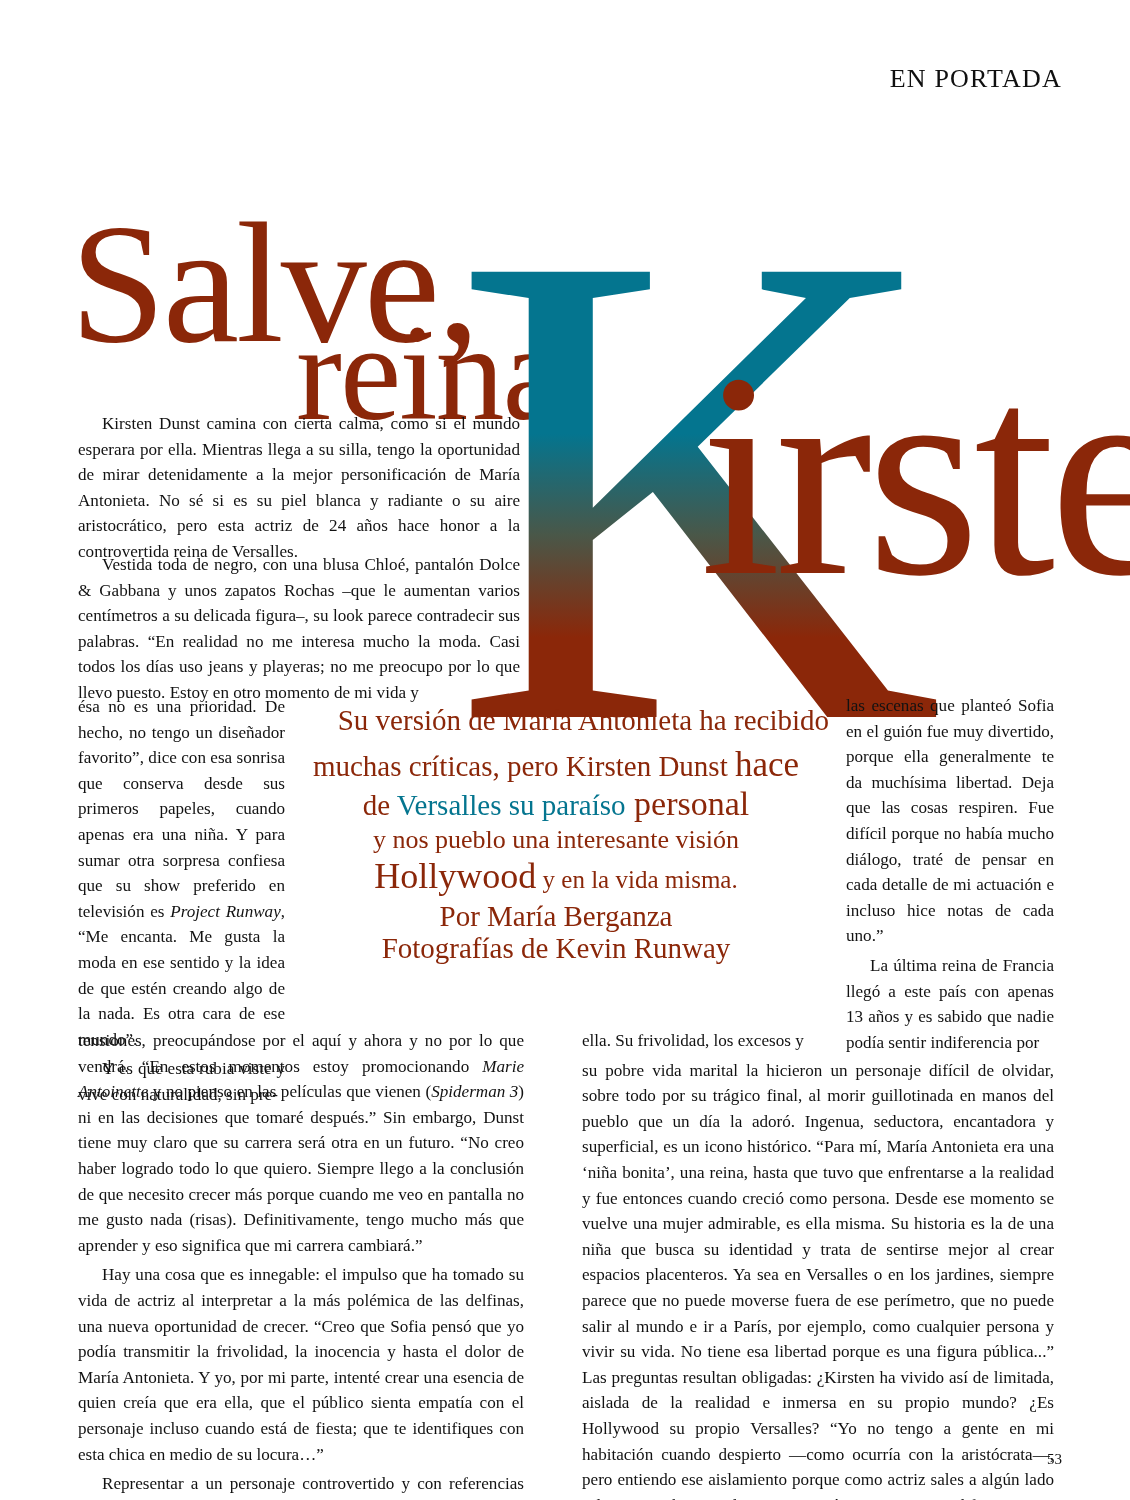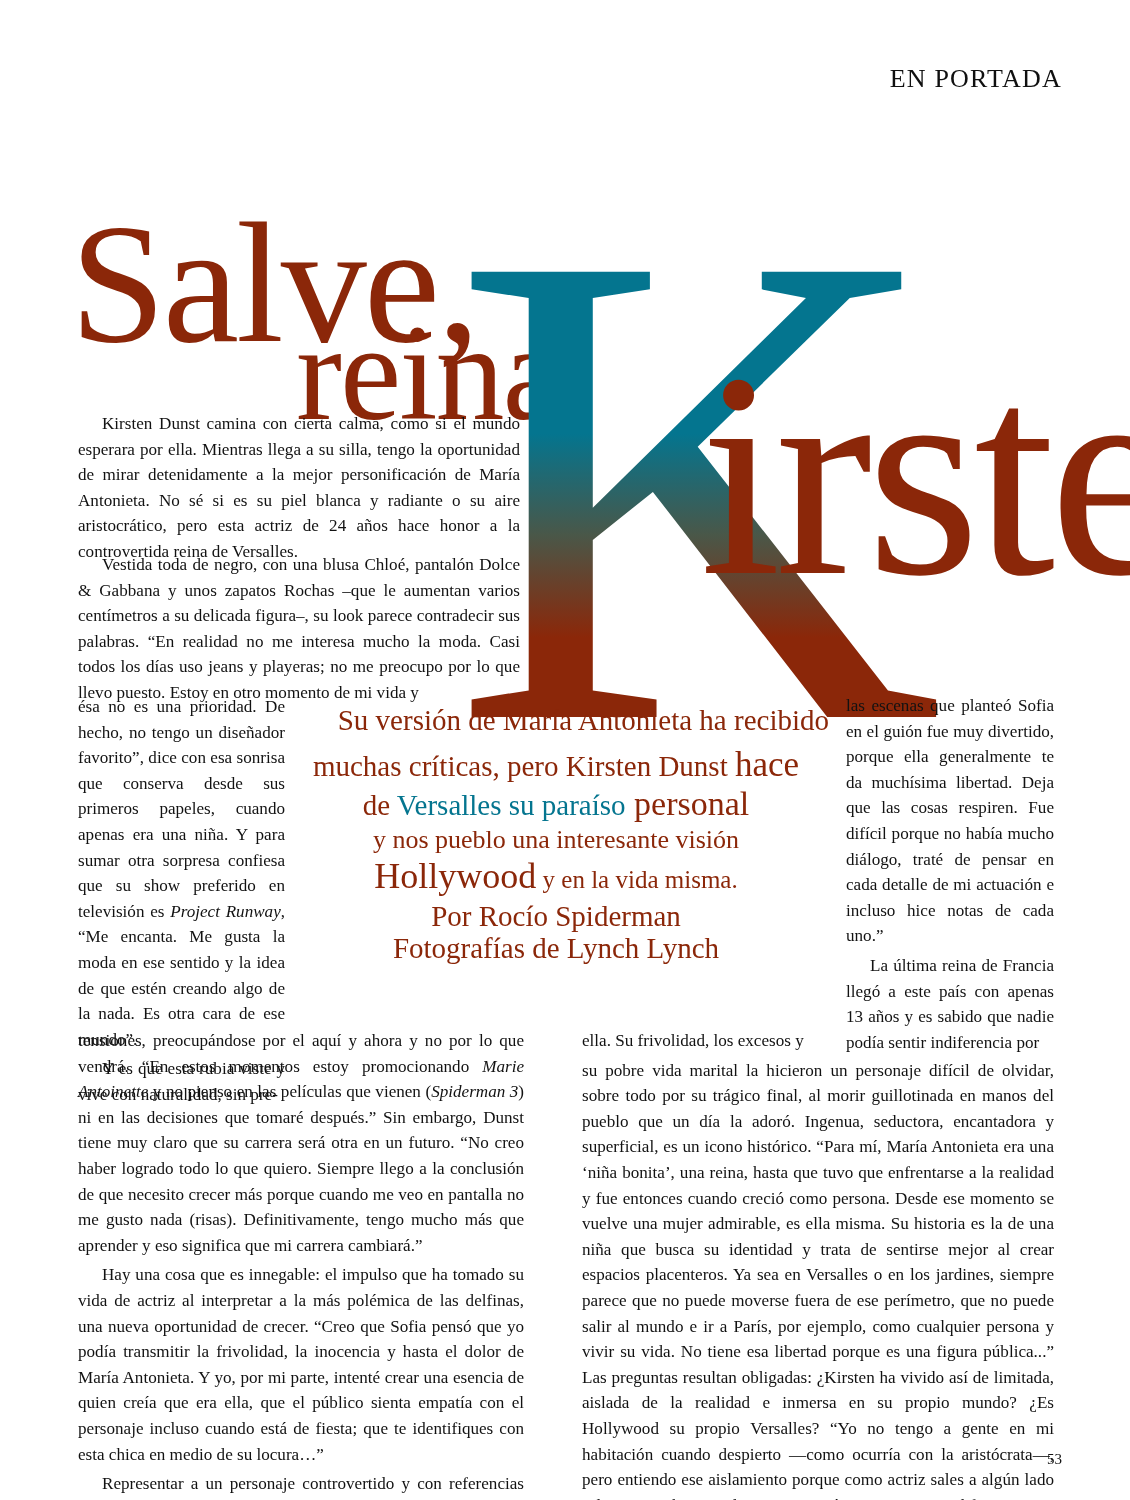--- a/index.html
+++ b/index.html
@@ -198,22 +198,22 @@
     <p class="noind">las escenas que planteó Sofia en el guión fue muy divertido, porque ella generalmente te da muchísima libertad. Deja que las cosas respiren. Fue difícil porque no había mucho diálogo, traté de pensar en cada detalle de mi actuación e incluso hice notas de cada uno.”</p>
     <p>La última reina de Francia llegó a este país con apenas 13 años y es sabido que nadie podía sentir indiferencia por</p>
   </div>
 
   <div class="pullquote">
     <div class="pq-l1">Su versión de María Antonieta ha recibido</div>
     <div class="pq-l2"><span>muchas críticas, pero Kirsten Dunst </span><span class="big">hace</span></div>
     <div class="pq-l3"><span>de </span><span class="tealbig">Versalles su paraíso</span><span class="redbig"> personal</span></div>
     <div class="pq-l4">y nos pueblo una interesante visión</div>
     <div class="pq-l6"><span class="holly">Hollywood</span><span> y en la vida misma.</span></div>
-    <div class="pq-l7">Por Rocío Spiderman</div>
-    <div class="pq-l8">Fotografías de Lynch Lynch</div>
+    <div class="pq-l7">Por María Berganza</div>
+    <div class="pq-l8">Fotografías de Kevin Runway</div>
   </div>
 
   <div class="col" id="lower-left">
     <p class="noind"><span>tensiones, preocupándose por el aquí y ahora y no por lo que vendrá. “En estos momentos estoy promocionando </span><i>Marie Antoinette</i><span> y no pienso en las películas que vienen (</span><i>Spiderman 3</i><span>) ni en las decisiones que tomaré después.” Sin embargo, Dunst tiene muy claro que su carrera será otra en un futuro. “No creo haber logrado todo lo que quiero. Siempre llego a la conclusión de que necesito crecer más porque cuando me veo en pantalla no me gusto nada (risas). Definitivamente, tengo mucho más que aprender y eso significa que mi carrera cambiará.”</span></p>
     <p>Hay una cosa que es innegable: el impulso que ha tomado su vida de actriz al interpretar a la más polémica de las delfinas, una nueva oportunidad de crecer. “Creo que Sofia pensó que yo podía transmitir la frivolidad, la inocencia y hasta el dolor de María Antonieta. Y yo, por mi parte, intenté crear una esencia de quien creía que era ella, que el público sienta empatía con el personaje incluso cuando está de fiesta; que te identifiques con esta chica en medio de su locura…”</p>
     <p>Representar a un personaje controvertido y con referencias históricas tan claras no resulta nada fácil, pero Kirsten parece tomar el reto con calma y lo ve como un episodio divertido de su joven carrera. “Hacer</p>
   </div>
 
   <div class="col" id="lower-right">
     <p class="noind" style="text-align:left;">ella. Su frivolidad, los excesos y</p>

